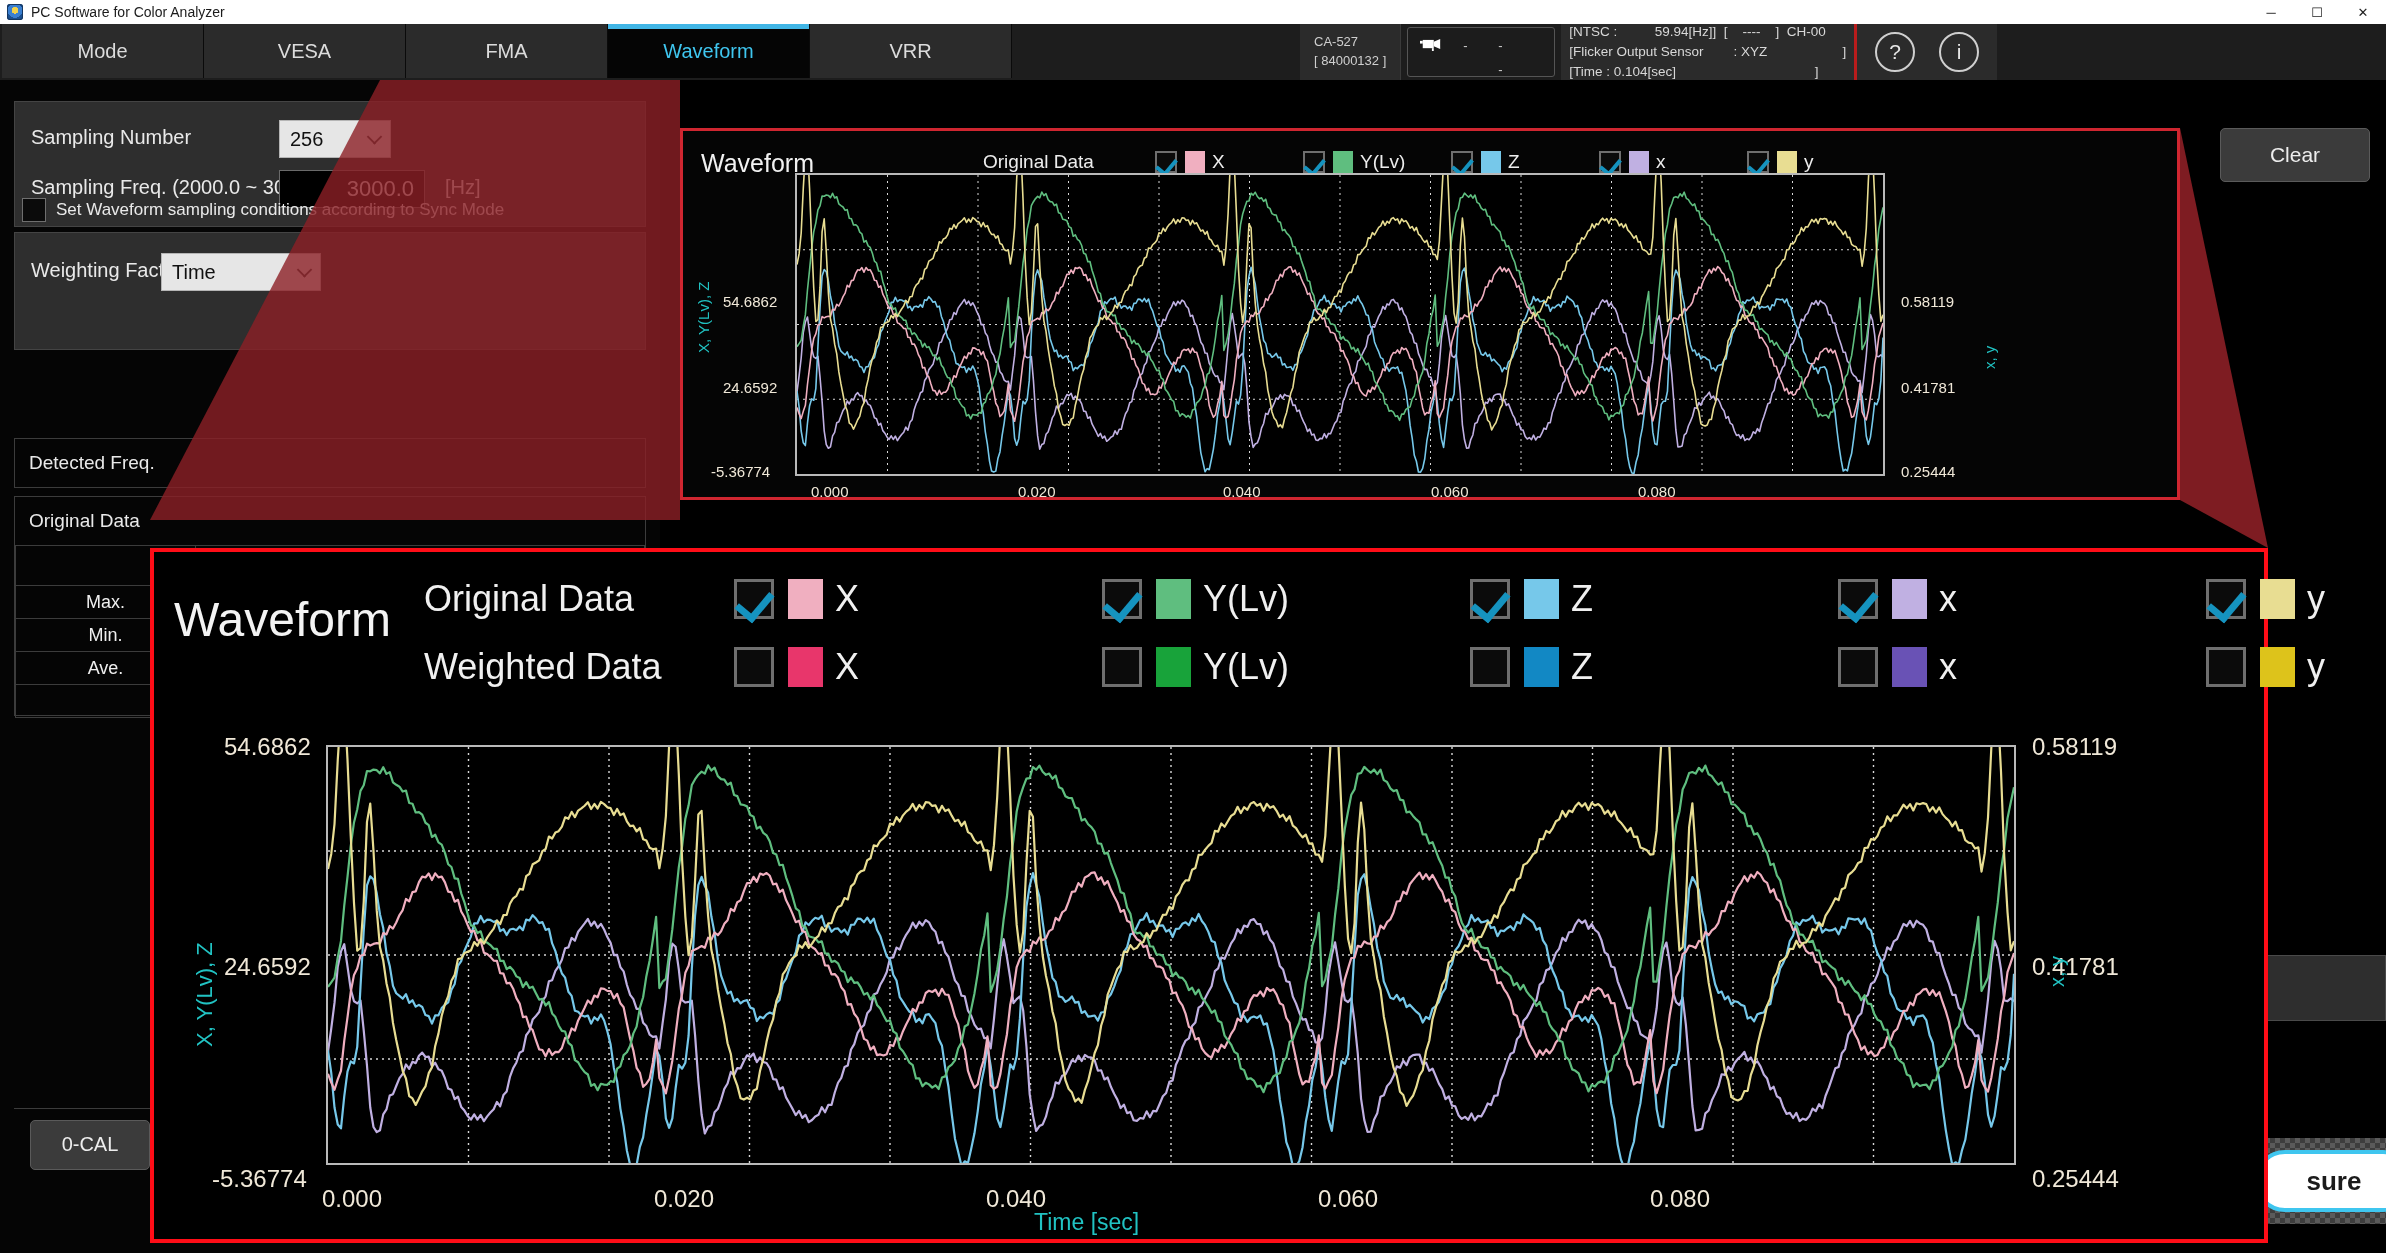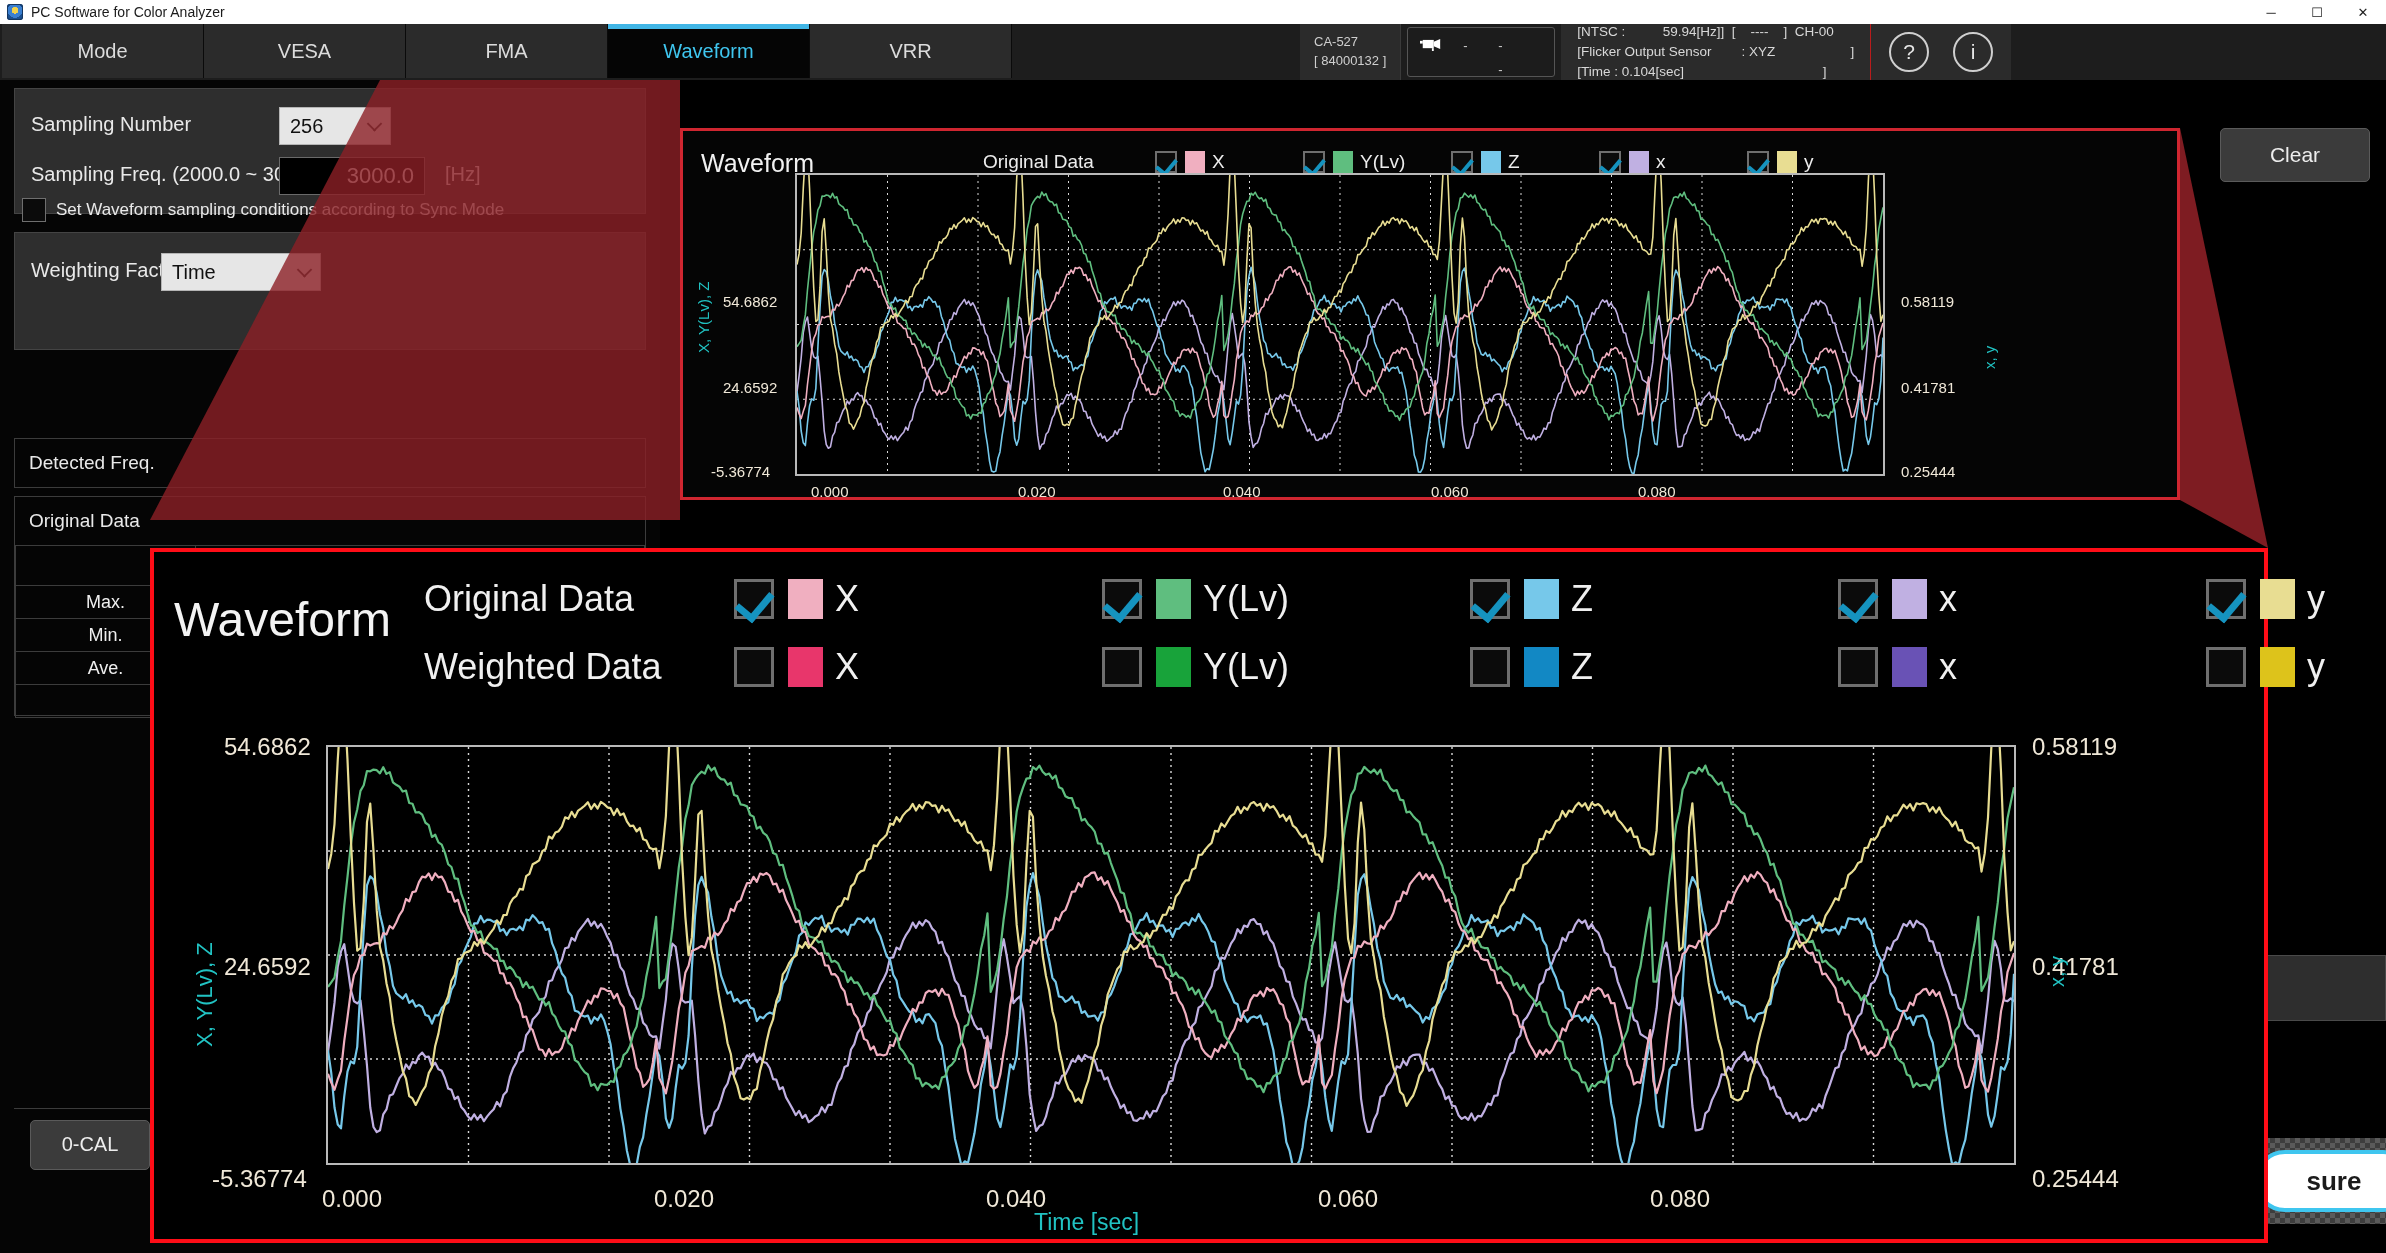--- a/index.html
+++ b/index.html
@@ -63,38 +63,38 @@
   }
   .st-cam{
     width:148px; background:#1c1c1c; border:1px solid #555; border-radius:3px;
     margin:3px 6px; position:relative;
   }
   .cam-glyph{
     position:absolute; left:12px; top:10px; width:22px; height:13px;
   }
   .cam-dash{ position:absolute; font-size:13px; color:#cfcfcf;}
   .st-info{
-    background:#2b2b2b; padding:0 16px; display:flex;flex-direction:column;justify-content:center;
+    background:#2b2b2b; padding:0 8px; display:flex;flex-direction:column;justify-content:center;
     font-size:13.5px; color:#d8d8d8; line-height:1.5; white-space:pre;
-    border-right:1px solid #b91c1c;
+    border-right:3px solid #b91c1c;
   }
   .st-icons{ background:#2b2b2b; display:flex;align-items:center; padding:0 6px; }
   .circ-btn{
     width:40px;height:40px;border-radius:50%;border:2px solid #cfcfcf;
     display:flex;align-items:center;justify-content:center;
     font-size:21px;color:#e6e6e6;margin:0 12px;
   }
 
   
   #leftpanel{ position:absolute; left:0; top:80px; width:660px; height:1173px; background:#050505; }
   .lp-group{
     position:absolute; left:14px; width:632px;
     background:#2e2e2e; border:1px solid #444;
   }
-  #grpSampling{ top:8px; height:126px;text-decoration:underline; }
+  #grpSampling{ top:21px; height:126px;text-decoration:underline; }
   #grpWeight{ top:152px; height:118px; }
   .row{ position:absolute; display:flex; align-items:center; }
   .lbl{ font-size:20px; color:#e9e9e9; white-space:nowrap; }
 
   .combo{
     background:#e6e6e6; color:#111; border:1px solid #b5b5b5;
     height:38px; display:flex; align-items:center; padding:0 10px;
     font-size:20px; position:relative;
   }
   .combo .chev{

